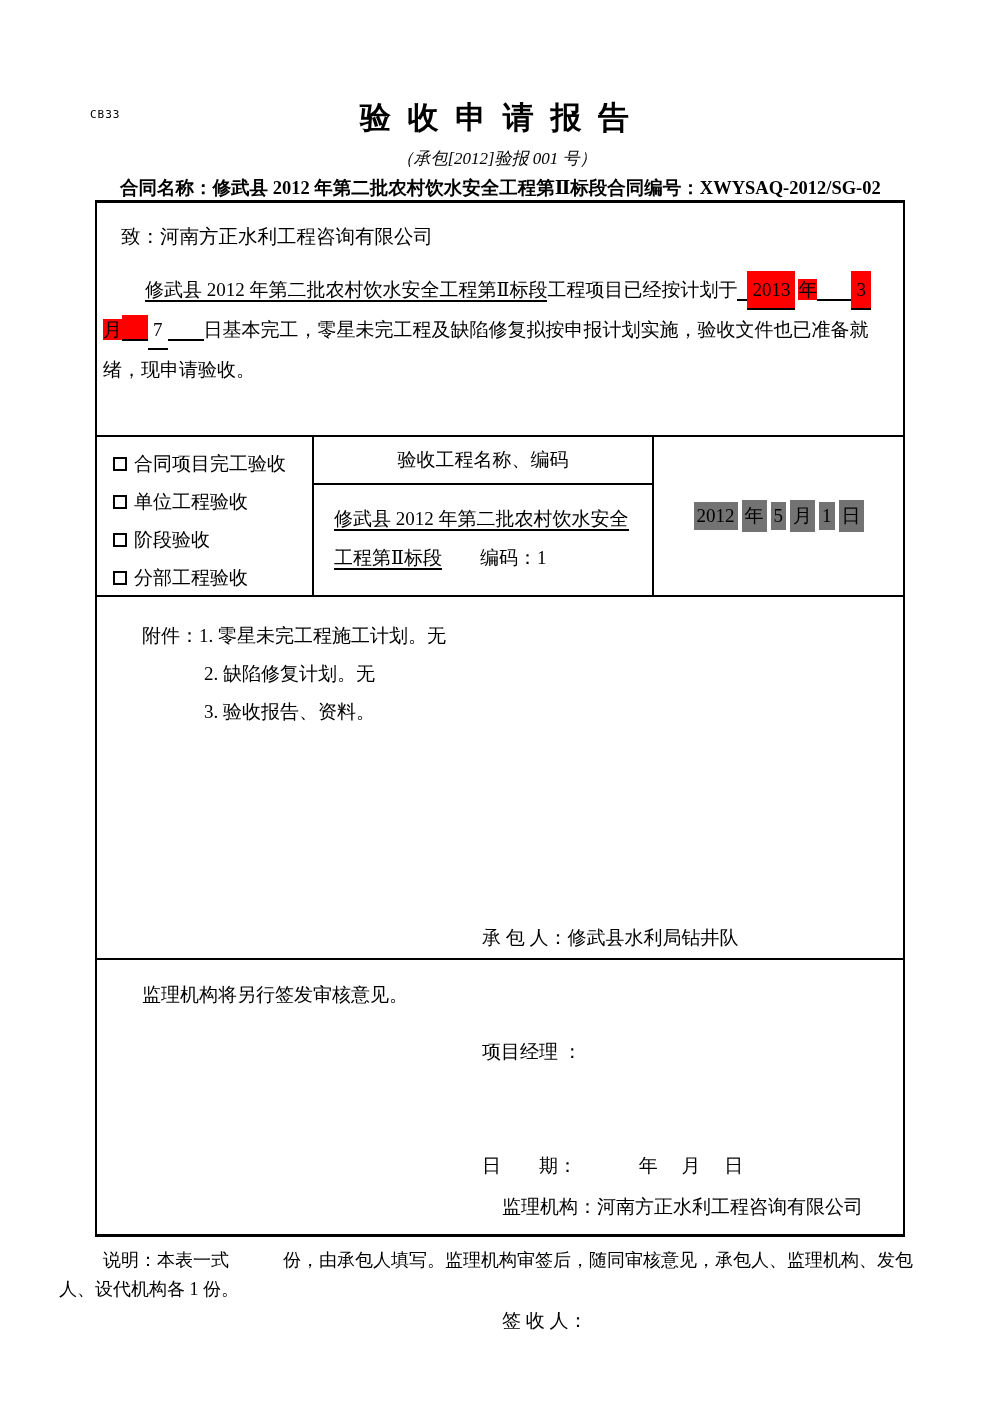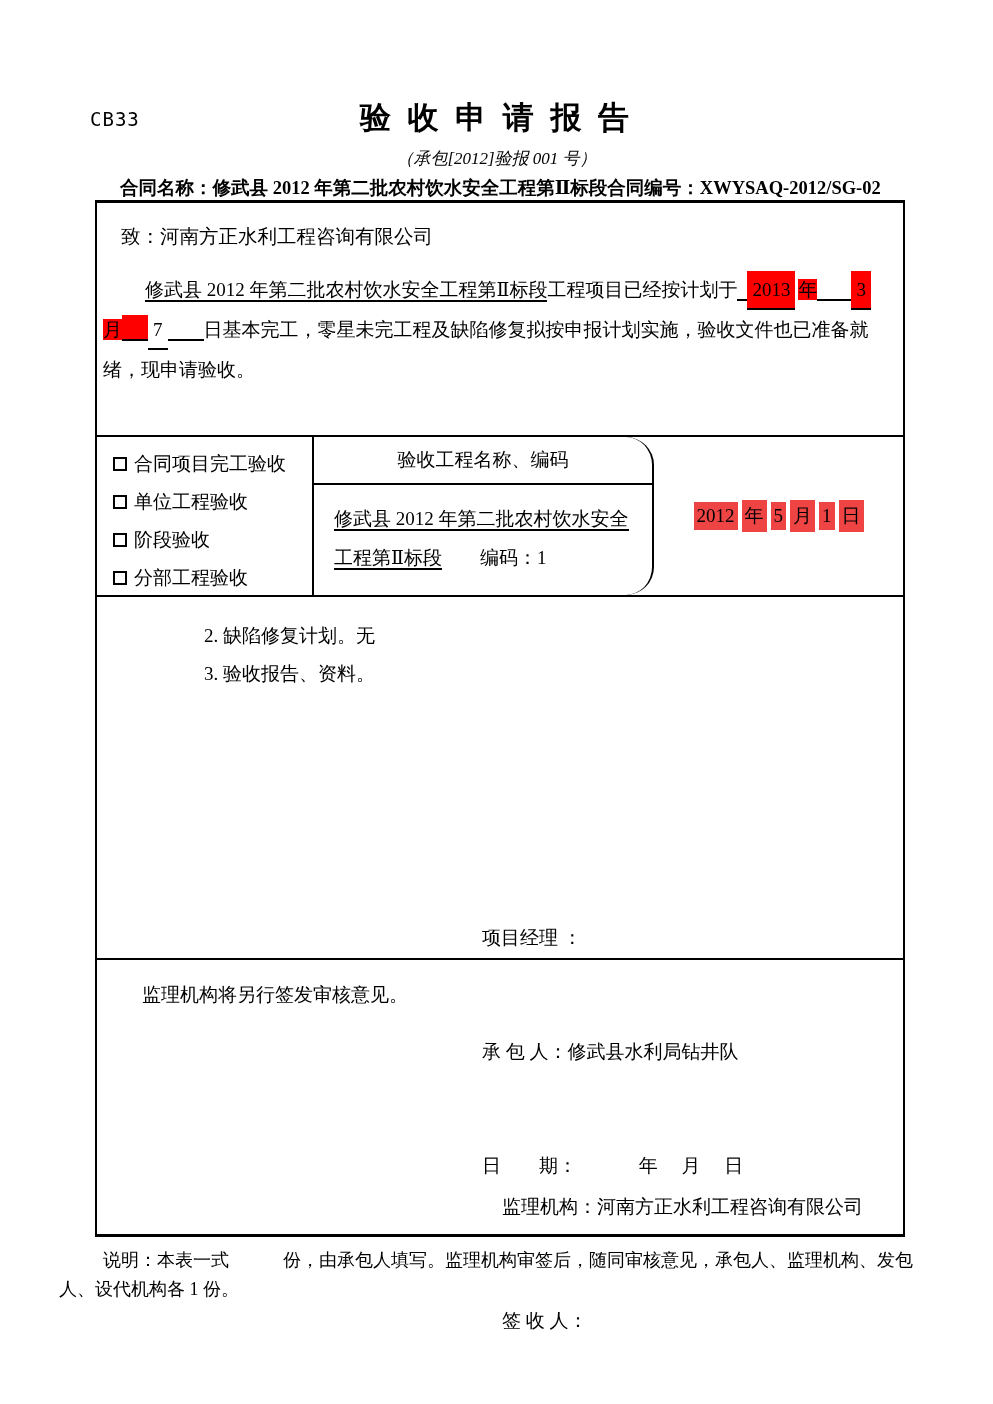--- a/index.html
+++ b/index.html
@@ -2,21 +2,21 @@
 <html><head>
 <meta charset="utf-8">
 <style>
   * { margin:0; padding:0; box-sizing:border-box; }
   html,body { background:#ffffff; }
   .page {
     position:relative; width:993px; height:1404px; background:#ffffff;
     color:#000; font-family:"Liberation Serif","DejaVu Serif",serif; font-size:19px;
     overflow:hidden;
   }
-  .form-code { position:absolute; left:90px; top:108px; font-family:"DejaVu Sans Mono",monospace; font-size:19px; letter-spacing:1px; }
+  .form-code { position:absolute; left:90px; top:108px; font-family:"DejaVu Sans Mono",monospace; font-size:11px; letter-spacing:1px; }
   .title { position:absolute; left:0; right:0; top:97px; text-align:center;
            font-family:"Liberation Sans","DejaVu Sans",sans-serif; font-weight:bold; font-size:31px; letter-spacing:4px; }
   .doc-number { position:absolute; left:0; right:0; top:147px; text-align:center; font-size:17px;font-style:italic; }
   .contract-row { position:absolute; left:120px; right:115px; top:175px; display:flex; justify-content:space-between; font-size:18.5px; white-space:pre;font-weight:bold; }
 
   .main-table { position:absolute; left:95px; top:200px; width:810px; height:1037px; border:2px solid #000; border-top-width:3px; border-bottom-width:3px; }
 
   .sec-to { height:232px; padding:20px 20px 0 6px; }
   .to-line { margin-left:18px; font-size:19.5px; }
   .app-para { margin-top:20px; }
@@ -27,27 +27,27 @@
   .blank { display:inline-block; height:26px; vertical-align:-5px; }
   .w10 { width:10px; } .w26 { width:26px; } .w34 { width:34px; } .w36 { width:36px; }
   .hl { background:#ff0000; }
   .pad { padding:8px 5px; }
   .gap { margin-left:3px; }
 
   .sec-type { height:160px; border-top:2px solid #000; display:flex; }
   .type-col { width:217px; border-right:2px solid #000; padding:8px 0 5px 16px; }
   .cb-item { line-height:38px; white-space:nowrap; }
   .cbx { display:inline-block; width:14px; height:14px; border:2px solid #000; margin-right:7px; vertical-align:-1px; background:#fff; }
-  .name-col { width:340px; border-right:2px solid #000; display:flex; flex-direction:column;border-radius:28px; }
+  .name-col { width:340px; border-right:2px solid #000; display:flex; flex-direction:column; }
   .time-col { flex:1; display:flex; flex-direction:column; }
   .cell-header { height:48px; border-bottom:2px solid #000; display:flex; align-items:center; justify-content:center; }
   .name-body { flex:1; padding:14px 14px 0 20px; line-height:39px; }
   .code-span { margin-left:38px; }
   .time-body { flex:1; display:flex; align-items:center; justify-content:center; }
-  .date-part { display:inline-block; background:#ef4444; padding:3px 3px; margin:0 2px; }
+  .date-part { display:inline-block; background:#737373; padding:3px 3px; margin:0 2px; }
 
   .sec-attach { height:363px; border-top:2px solid #000; position:relative; padding:20px 20px 0 45px; }
   .att-line { line-height:38px; }
   .att-indent { margin-left:62px; }
   .contractor-block { position:absolute; left:385px; top:246px; line-height:38px; white-space:pre; }
 
   .sec-sup { height:278px; border-top:2px solid #000; position:relative; padding:18px 20px 0 45px; }
   .sup-note { line-height:34px; }
   .supervisor-block { position:absolute; left:405px; top:152px; line-height:38px; white-space:pre; }
 
@@ -100,25 +100,26 @@
             <span class="date-part">年</span>
             <span class="date-part">5</span>
             <span class="date-part">月</span>
             <span class="date-part">1</span>
             <span class="date-part">日</span>
         </div>
       </div>
     </div>
 
     <div class="sec-attach">
+      <div class="att-line"><span>附件：</span><span>1. 零星未完工程施工计划。无</span></div>
       <div class="att-line att-indent">2. 缺陷修复计划。无</div>
       <div class="att-line att-indent">3. 验收报告、资料。</div>
       <div class="contractor-block">
+        <div>承 包 人：修武县水利局钻井队</div>
         <div>项目经理 ：</div>
-        <div>承 包 人：修武县水利局钻井队</div>
         <div>日　　期：　　　 年　 月　 日</div>
       </div>
     </div>
 
     <div class="sec-sup">
       <div class="sup-note">监理机构将另行签发审核意见。</div>
       <div class="supervisor-block">
         <div>监理机构：河南方正水利工程咨询有限公司</div>
         <div>签 收 人：</div>
         

